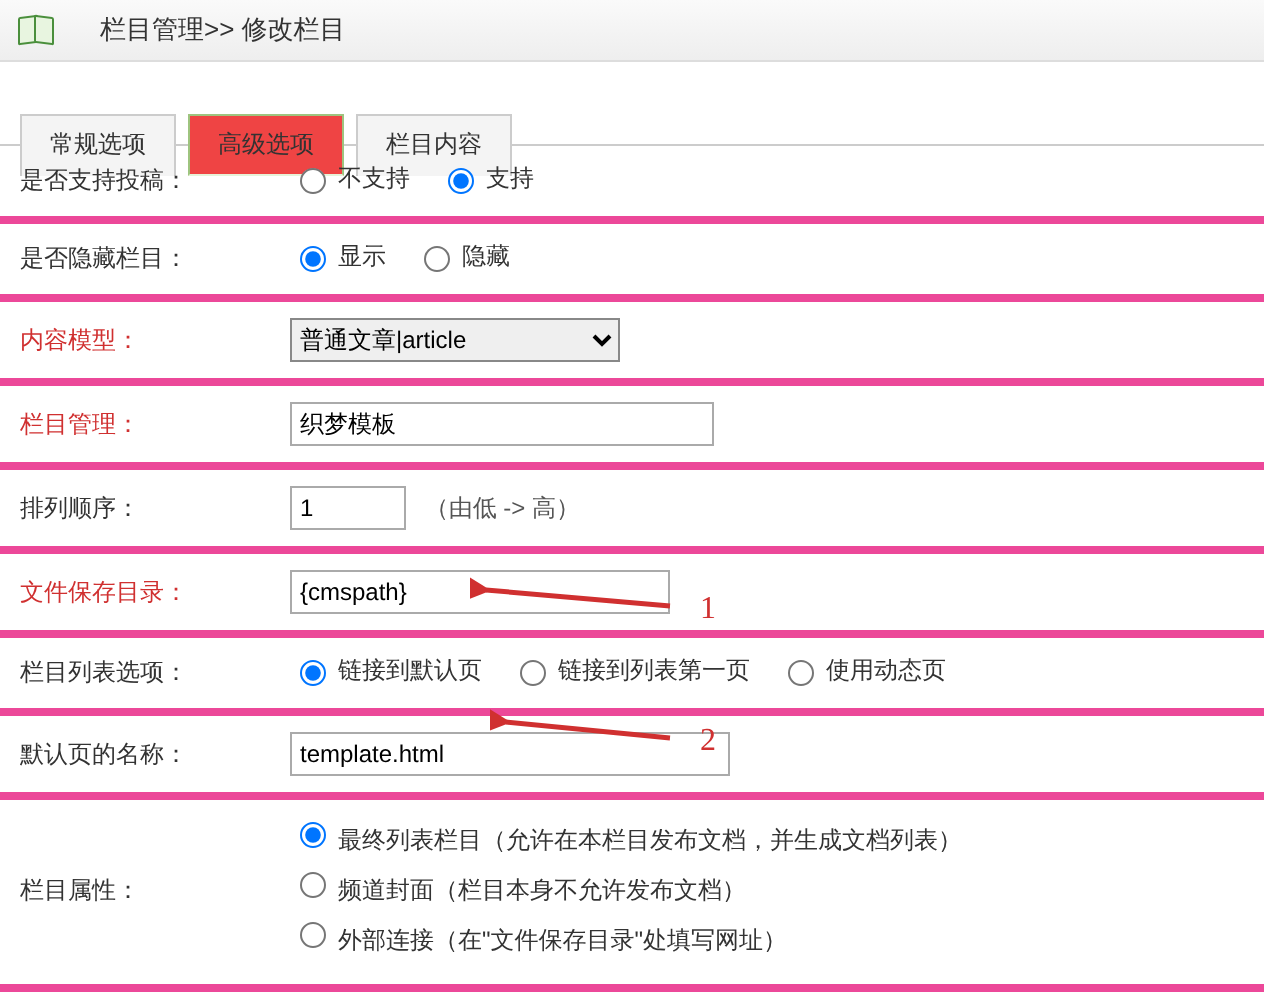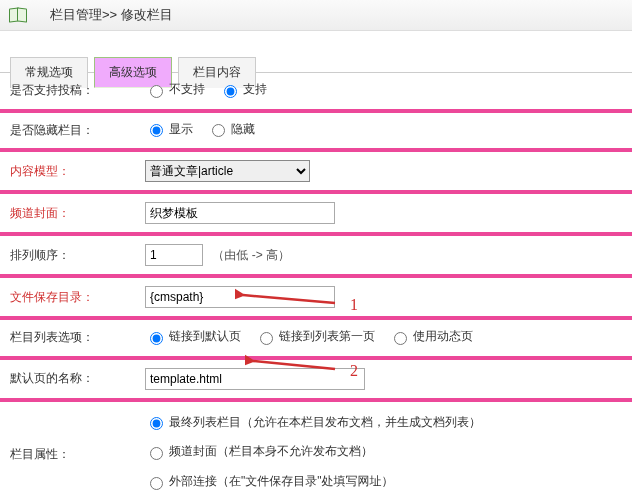--- a/index.html
+++ b/index.html
@@ -47,21 +47,21 @@
     padding: 6px 14px;
     border: 1px solid #ccc;
     border-bottom: none;
     background: #f4f4f4;
     cursor: pointer;
     font-size: 12px;
     position: relative;
     top: 16px;
   }
   .tab.active {
-    background: #f0abfc;
+    background: #ef4444;
     border-color: #9ec47f;
     border-bottom: 1px solid #e6f2d8;
   }
   .form-table {
     width: 100%;
     border-collapse: collapse;
   }
   .form-table td {
     padding: 8px 10px;
     border-bottom: 4px solid #ec4899;
@@ -79,21 +79,21 @@
     font-size: 12px;
     font-family: inherit;
   }
   select {
     height: 22px;
     border: 1px solid #888;
     font-size: 12px;
     font-family: inherit;
   }
   .radio-group { display: inline-flex; gap: 14px; align-items: center; flex-wrap: wrap;}
-  .radio-item { display: inline-flex; align-items: center; gap: 3px; }
+  .radio-item { display: inline-flex; align-items: flex-start; gap: 3px; }
   .note { color: #555; margin-left: 6px; }
   .multiline-options { line-height: 2.1; }
   .arrow {
     position: absolute;
     pointer-events: none;
   }
   .arrow svg { display:block; }
   .ann-num {
     position: absolute;
     color: #d03030;
@@ -156,23 +156,23 @@
 <tr>
   <td class="label required">内容模型：</td>
   <td>
     <select style="width:165px">
       <option>普通文章|article</option>
     </select>
   </td>
 </tr>
 
 <tr>
-  <td class="label required">频道封面：</td>
-  <td>
-    <input type="text" style="width: 190px;" value="织梦模板">
+  <td class="label required">栏目管理：</td>
+  <td>
+    <input type="text" style="width: 212px;" value="织梦模板">
   </td>
 </tr>
 
 <tr>
   <td class="label">排列顺序：</td>
   <td>
     <input type="text" style="width: 58px;" value="1">
     <span class="note">（由低 -&gt; 高）</span>
   </td>
 </tr>

